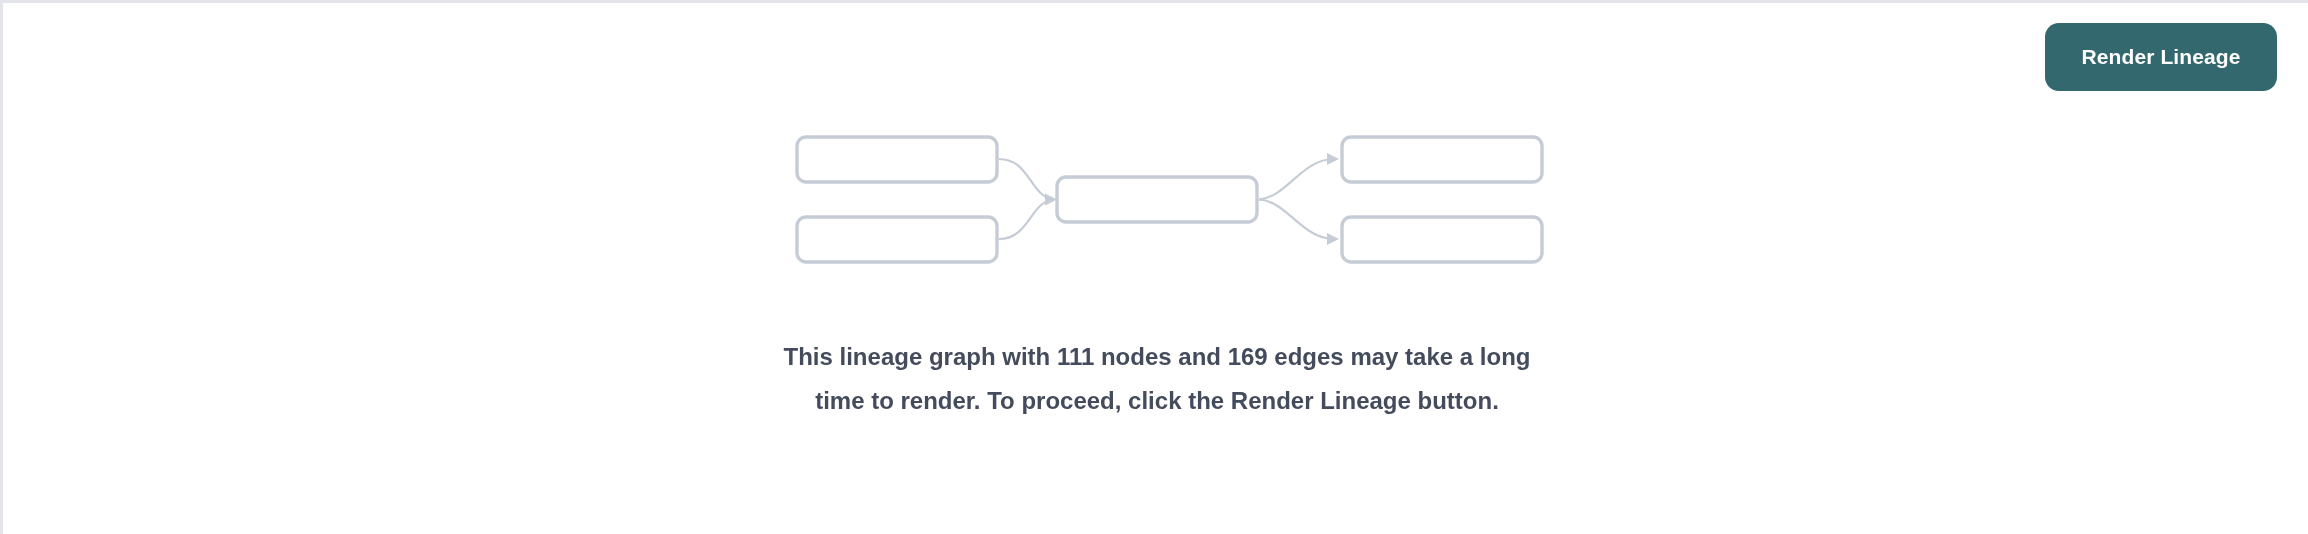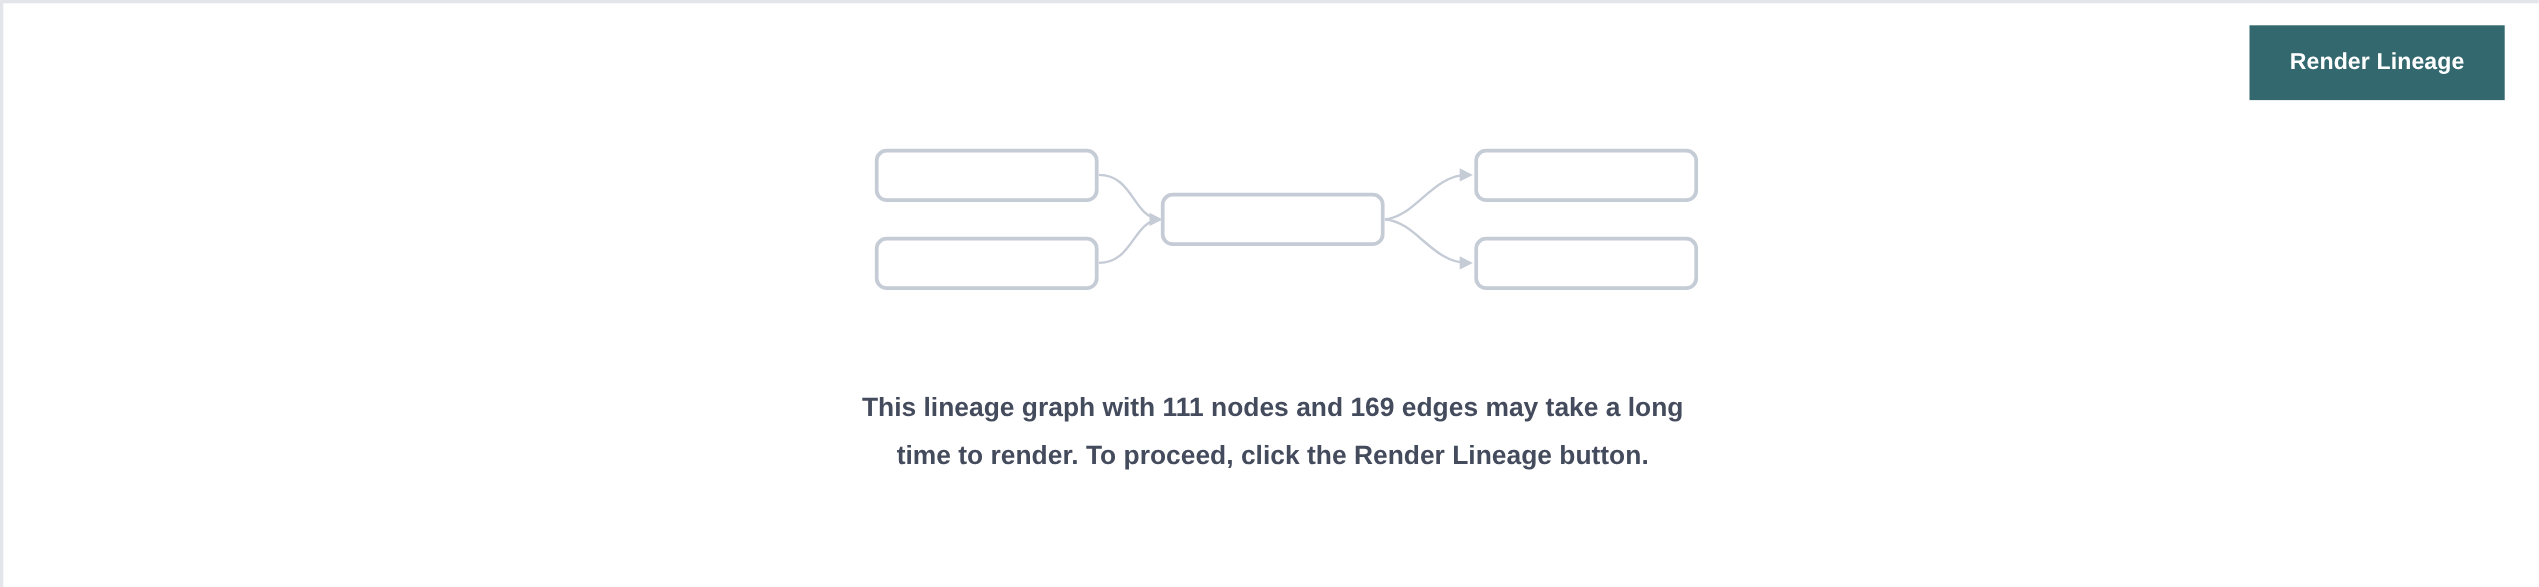--- a/index.html
+++ b/index.html
@@ -26,21 +26,21 @@
   
   .render-lineage-button {
     position: absolute;
     left: 2042px;
     top: 20px;
     width: 232px;
     height: 68px;
     background: #32686e;
     color: #ffffff;
     border: none;
-    border-radius: 0;
+    border-radius: 14px;
     font-family: "Liberation Sans", sans-serif;
     font-size: 21px;
     font-weight: bold;
     letter-spacing: 0.1px;
     cursor: pointer;
     display: flex;
     align-items: center;
     justify-content: center;
     padding: 12px;
   }
@@ -58,21 +58,21 @@
     pointer-events: none;
   }
 
   .graph-illustration {
     margin-top: 128px;
     width: 790px;
     height: 150px;
   }
 
   .empty-state-message {
-    margin-top: 68px;
+    margin-top: 54px;
     width: 770px;
     text-align: center;
     font-family: "Liberation Sans", sans-serif;
     font-size: 24px;
     font-weight: bold;
     line-height: 1.82;
     color: #434b5c;
     pointer-events: auto;
   }
 

